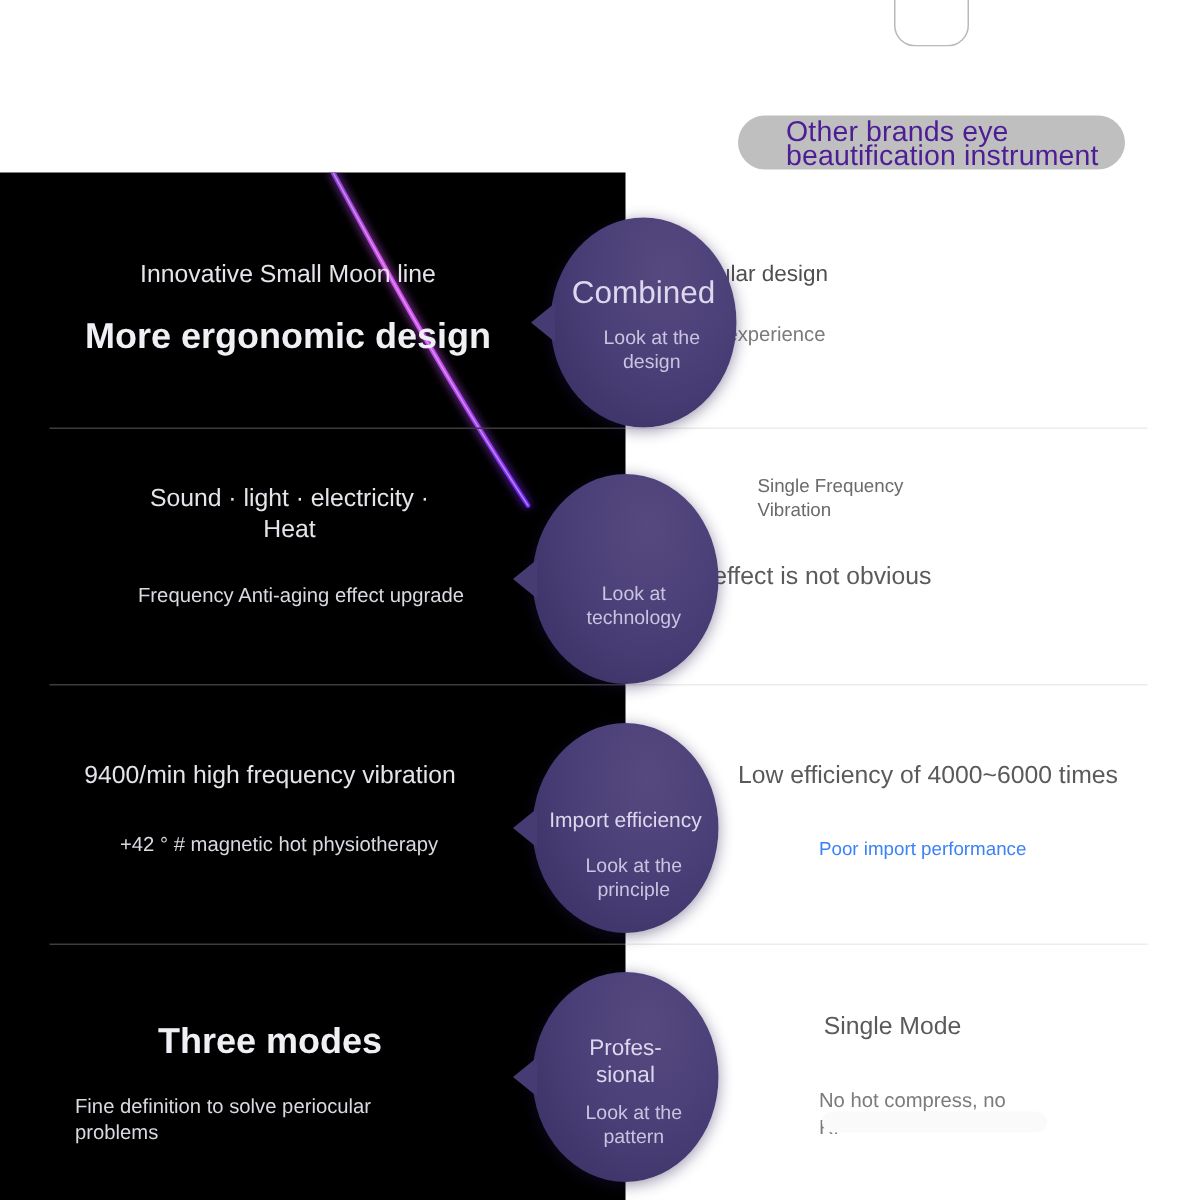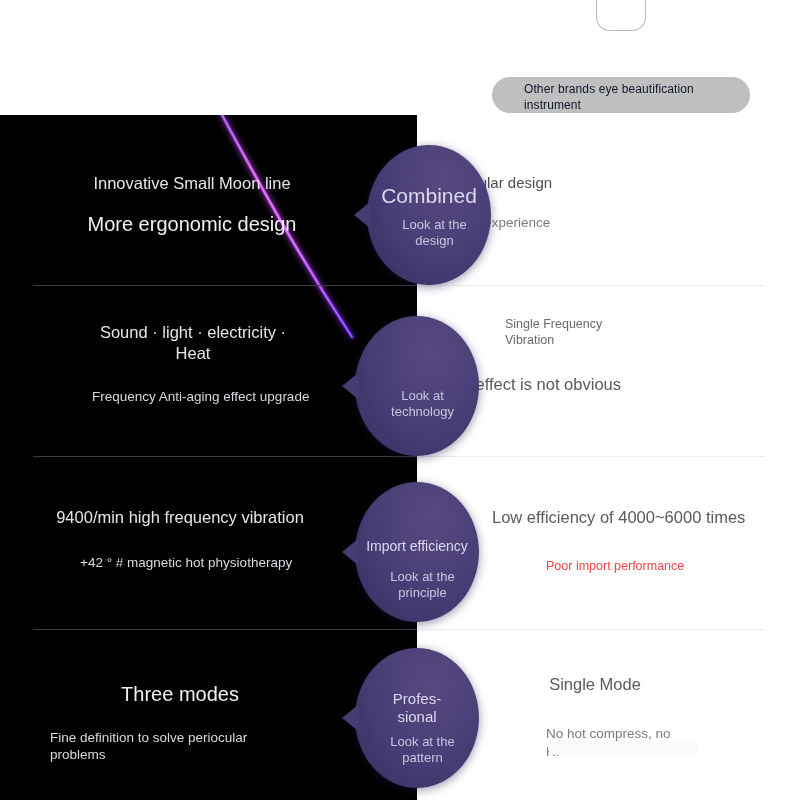--- a/index.html
+++ b/index.html
@@ -47,22 +47,22 @@
   #other-brand-pill {
     position: absolute;
     left: 492px;
     top: 77px;
     width: 258px;
     height: 36px;
     background: #bfbfbf;
     border-radius: 18px;
     box-sizing: border-box;
     padding: 4px 16px 0 32px;
-    color: #0f172a;
-    font-size: 12px;
+    color: #4c1d95;
+    font-size: 19px;
     line-height: 16px;
     letter-spacing: 0.1px;
   }
 
   
   #dark-panel {
     position: absolute;
     left: 0;
     top: 115px;
     width: 417px;
@@ -112,27 +112,27 @@
     color: #e9e9ee;
   }
   .right-col {
     position: absolute;
     left: 440px;
     width: 330px;
     color: #5d5d5d;
   }
 
   .l-primary  { font-size: 16.5px; line-height: 21px; color: #e4e4ea; }
-  .l-big      { font-size: 20px;   line-height: 25px; color: #f0f0f4; }
+  .l-big      { font-size: 24px;   line-height: 25px; color: #f0f0f4; font-weight: bold; }
   .l-sub      { font-size: 13.5px; line-height: 17px; color: #d9d9e0; }
 
   .r-head     { font-size: 15px;   line-height: 19px; color: #4f4f4f; }
   .r-head-sm  { font-size: 12.5px; line-height: 16px; color: #6a6a6a; }
   .r-big      { font-size: 16.5px; line-height: 21px; color: #5a5a5a; }
-  .r-sub      { font-size: 12.5px; line-height: 16px; color: #ef4444; }
+  .r-sub      { font-size: 12.5px; line-height: 16px; color: #3b82f6; }
   .r-sub-d    { font-size: 13.5px; line-height: 18px; color: #7b7b7b; }
 
   
   .badge {
     position: absolute;
     width: 124px;
     height: 140px;
     border-radius: 50%;
     background: radial-gradient(ellipse at 62% 26%, #56497f 0%, #4c4079 42%, #3f356a 78%, #352c5c 100%);
     box-shadow: 0 2px 10px rgba(30,20,70,0.45);

